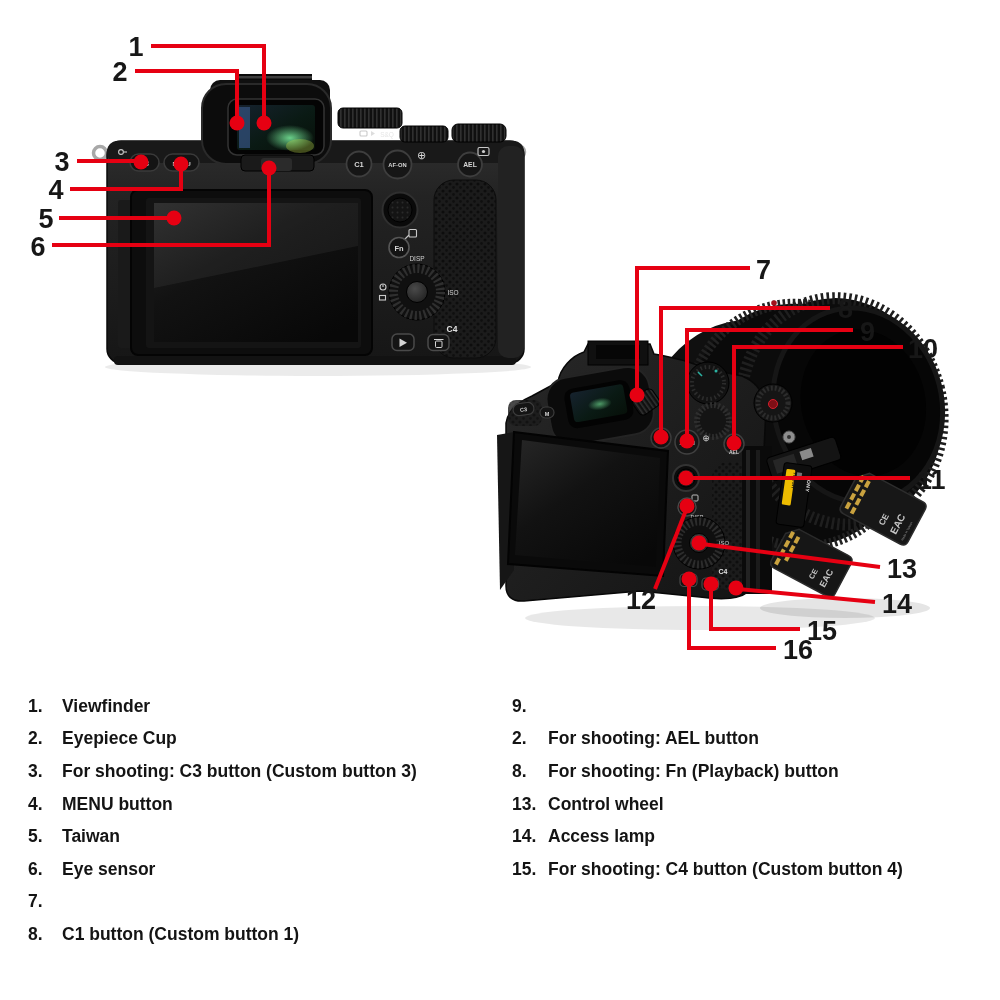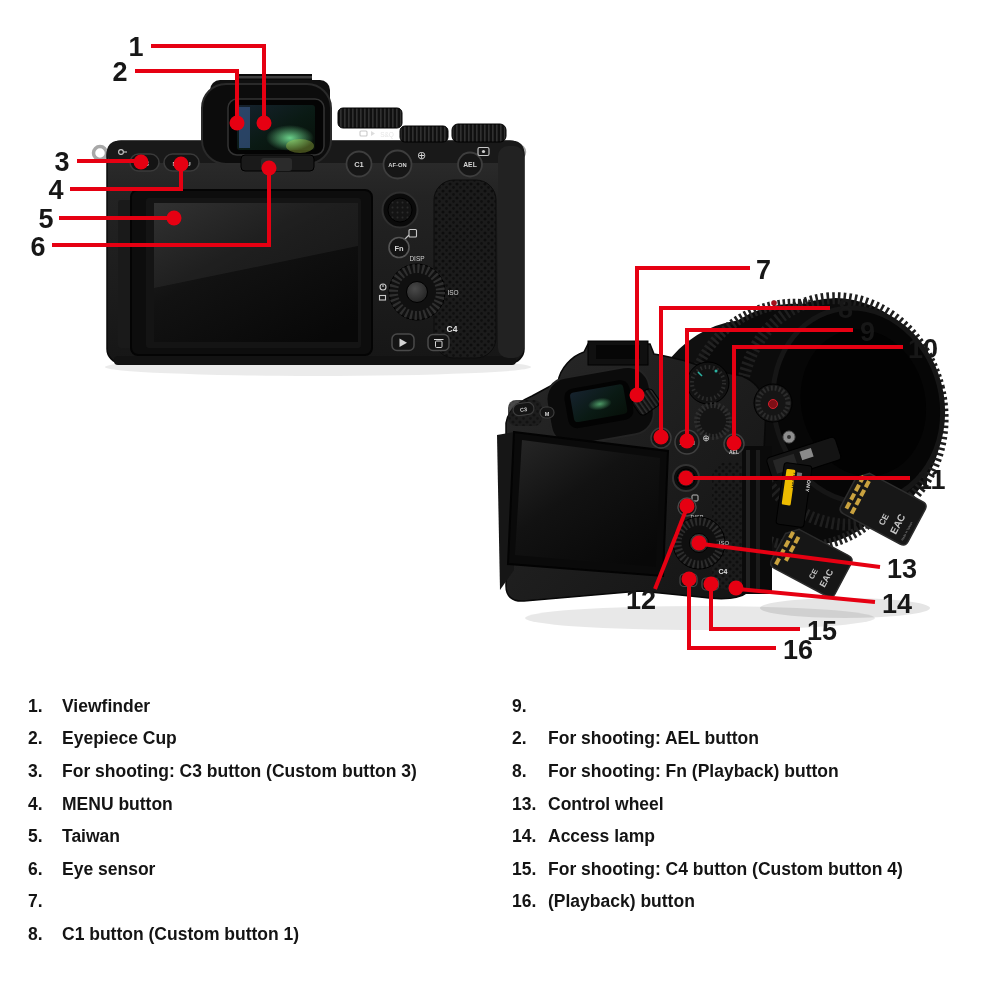--- a/index.html
+++ b/index.html
@@ -387,18 +387,14 @@
         <span class="ltxt">Control wheel</span>
       </div>
     <div class="legend-row">
         <span class="lnum">14.</span>
         <span class="ltxt">Access lamp</span>
       </div>
     <div class="legend-row">
         <span class="lnum">15.</span>
         <span class="ltxt">For shooting: C4 button (Custom button 4)</span>
       </div>
-    <div class="legend-row">
-        <span class="lnum">16.</span>
-        <span class="ltxt">(Playback) button</span>
-      </div>
   </div>
 </div>
 
 </body></html>

